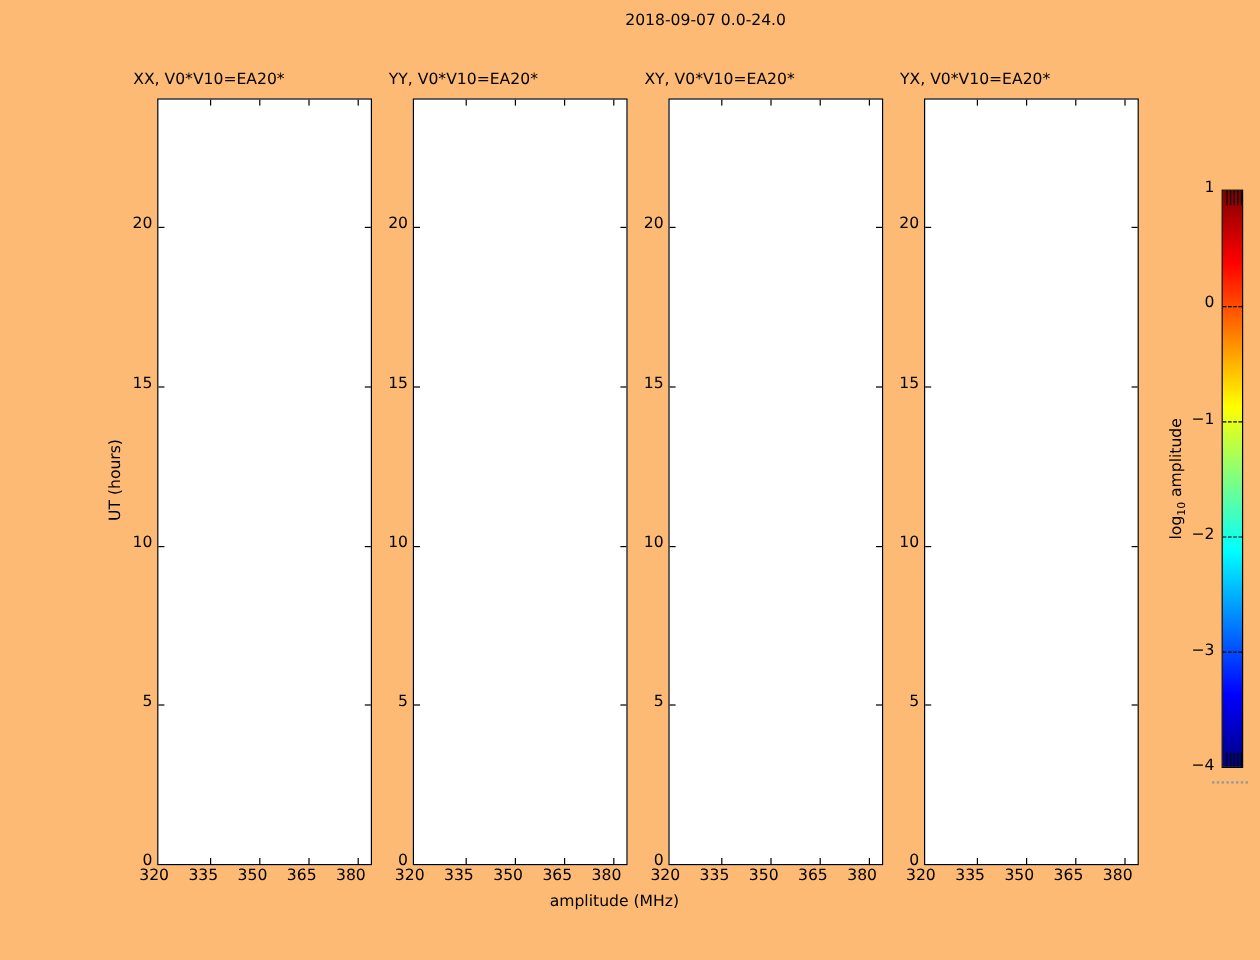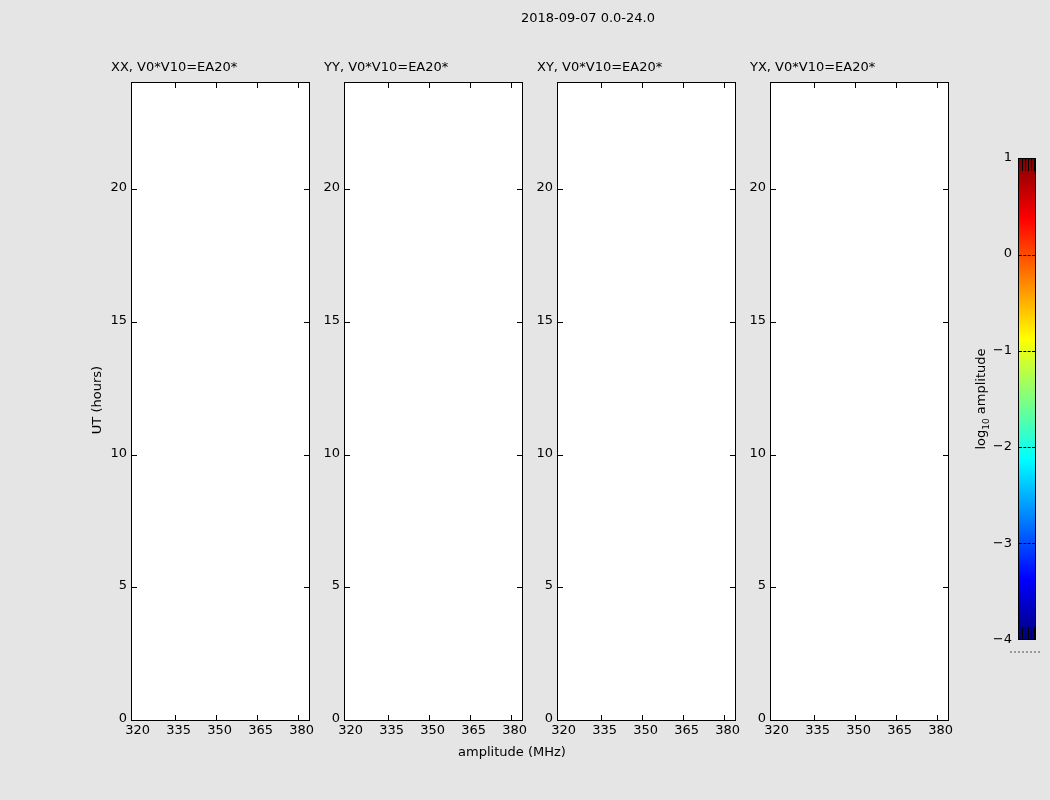--- a/index.html
+++ b/index.html
@@ -1,17 +1,17 @@
 <!DOCTYPE html>
 <html><head>
 <meta charset="utf-8">
 <style>
   html,body{margin:0;padding:0;background:#fff;}
   .fig{
-    position:relative;width:1050px;height:800px;background:#e5e5e5;
+    position:relative;width:1050px;height:800px;background:#fdba74;
     font-family:"DejaVu Sans",sans-serif;color:#000;overflow:hidden;
   }
   .fig-title{position:absolute;top:10px;left:438px;width:300px;text-align:center;font-size:13px;}
   .ptitle{position:absolute;top:59px;width:217px;text-align:left;font-size:13px;white-space:nowrap;}
   .panel{
     position:absolute;top:82px;width:177px;height:637px;border:1px solid #000;background-color:#fff;
     background-repeat:no-repeat;
     background-image:
       linear-gradient(#000,#000),linear-gradient(#000,#000),linear-gradient(#000,#000),linear-gradient(#000,#000),
       linear-gradient(#000,#000),linear-gradient(#000,#000),linear-gradient(#000,#000),linear-gradient(#000,#000),
@@ -21,21 +21,21 @@
       43px top,84px top,125px top,166px top,
       43px bottom,84px bottom,125px bottom,166px bottom,
       left 106px,left 239px,left 372px,left 504px,
       right 106px,right 239px,right 372px,right 504px;
     background-size:
       1px 5px,1px 5px,1px 5px,1px 5px,
       1px 5px,1px 5px,1px 5px,1px 5px,
       5px 1px,5px 1px,5px 1px,5px 1px,
       5px 1px,5px 1px,5px 1px,5px 1px;
   }
-  .xt{position:absolute;top:722px;width:34px;text-align:right;font-size:13px;}
+  .xt{position:absolute;top:722px;width:34px;text-align:left;font-size:13px;}
   .yt{position:absolute;width:32px;text-align:right;font-size:13px;}
   .ylab{position:absolute;left:37px;top:392px;width:120px;height:16px;text-align:center;font-size:13px;
         transform:rotate(-90deg);white-space:nowrap;}
   .xlab{position:absolute;left:412px;top:744px;width:200px;text-align:center;font-size:13px;}
   .cbar{
     position:absolute;left:1018px;top:158px;width:18px;height:482px;box-sizing:border-box;
     border:1px solid #000;
     background:linear-gradient(to bottom,#800000 0%,#ff0000 12.5%,#ffff00 37.5%,#00ffff 62.5%,#0000ff 87.5%,#000080 100%);
   }
   .cb-dash{position:absolute;left:0;width:100%;height:0;border-top:1px dashed #000;}

